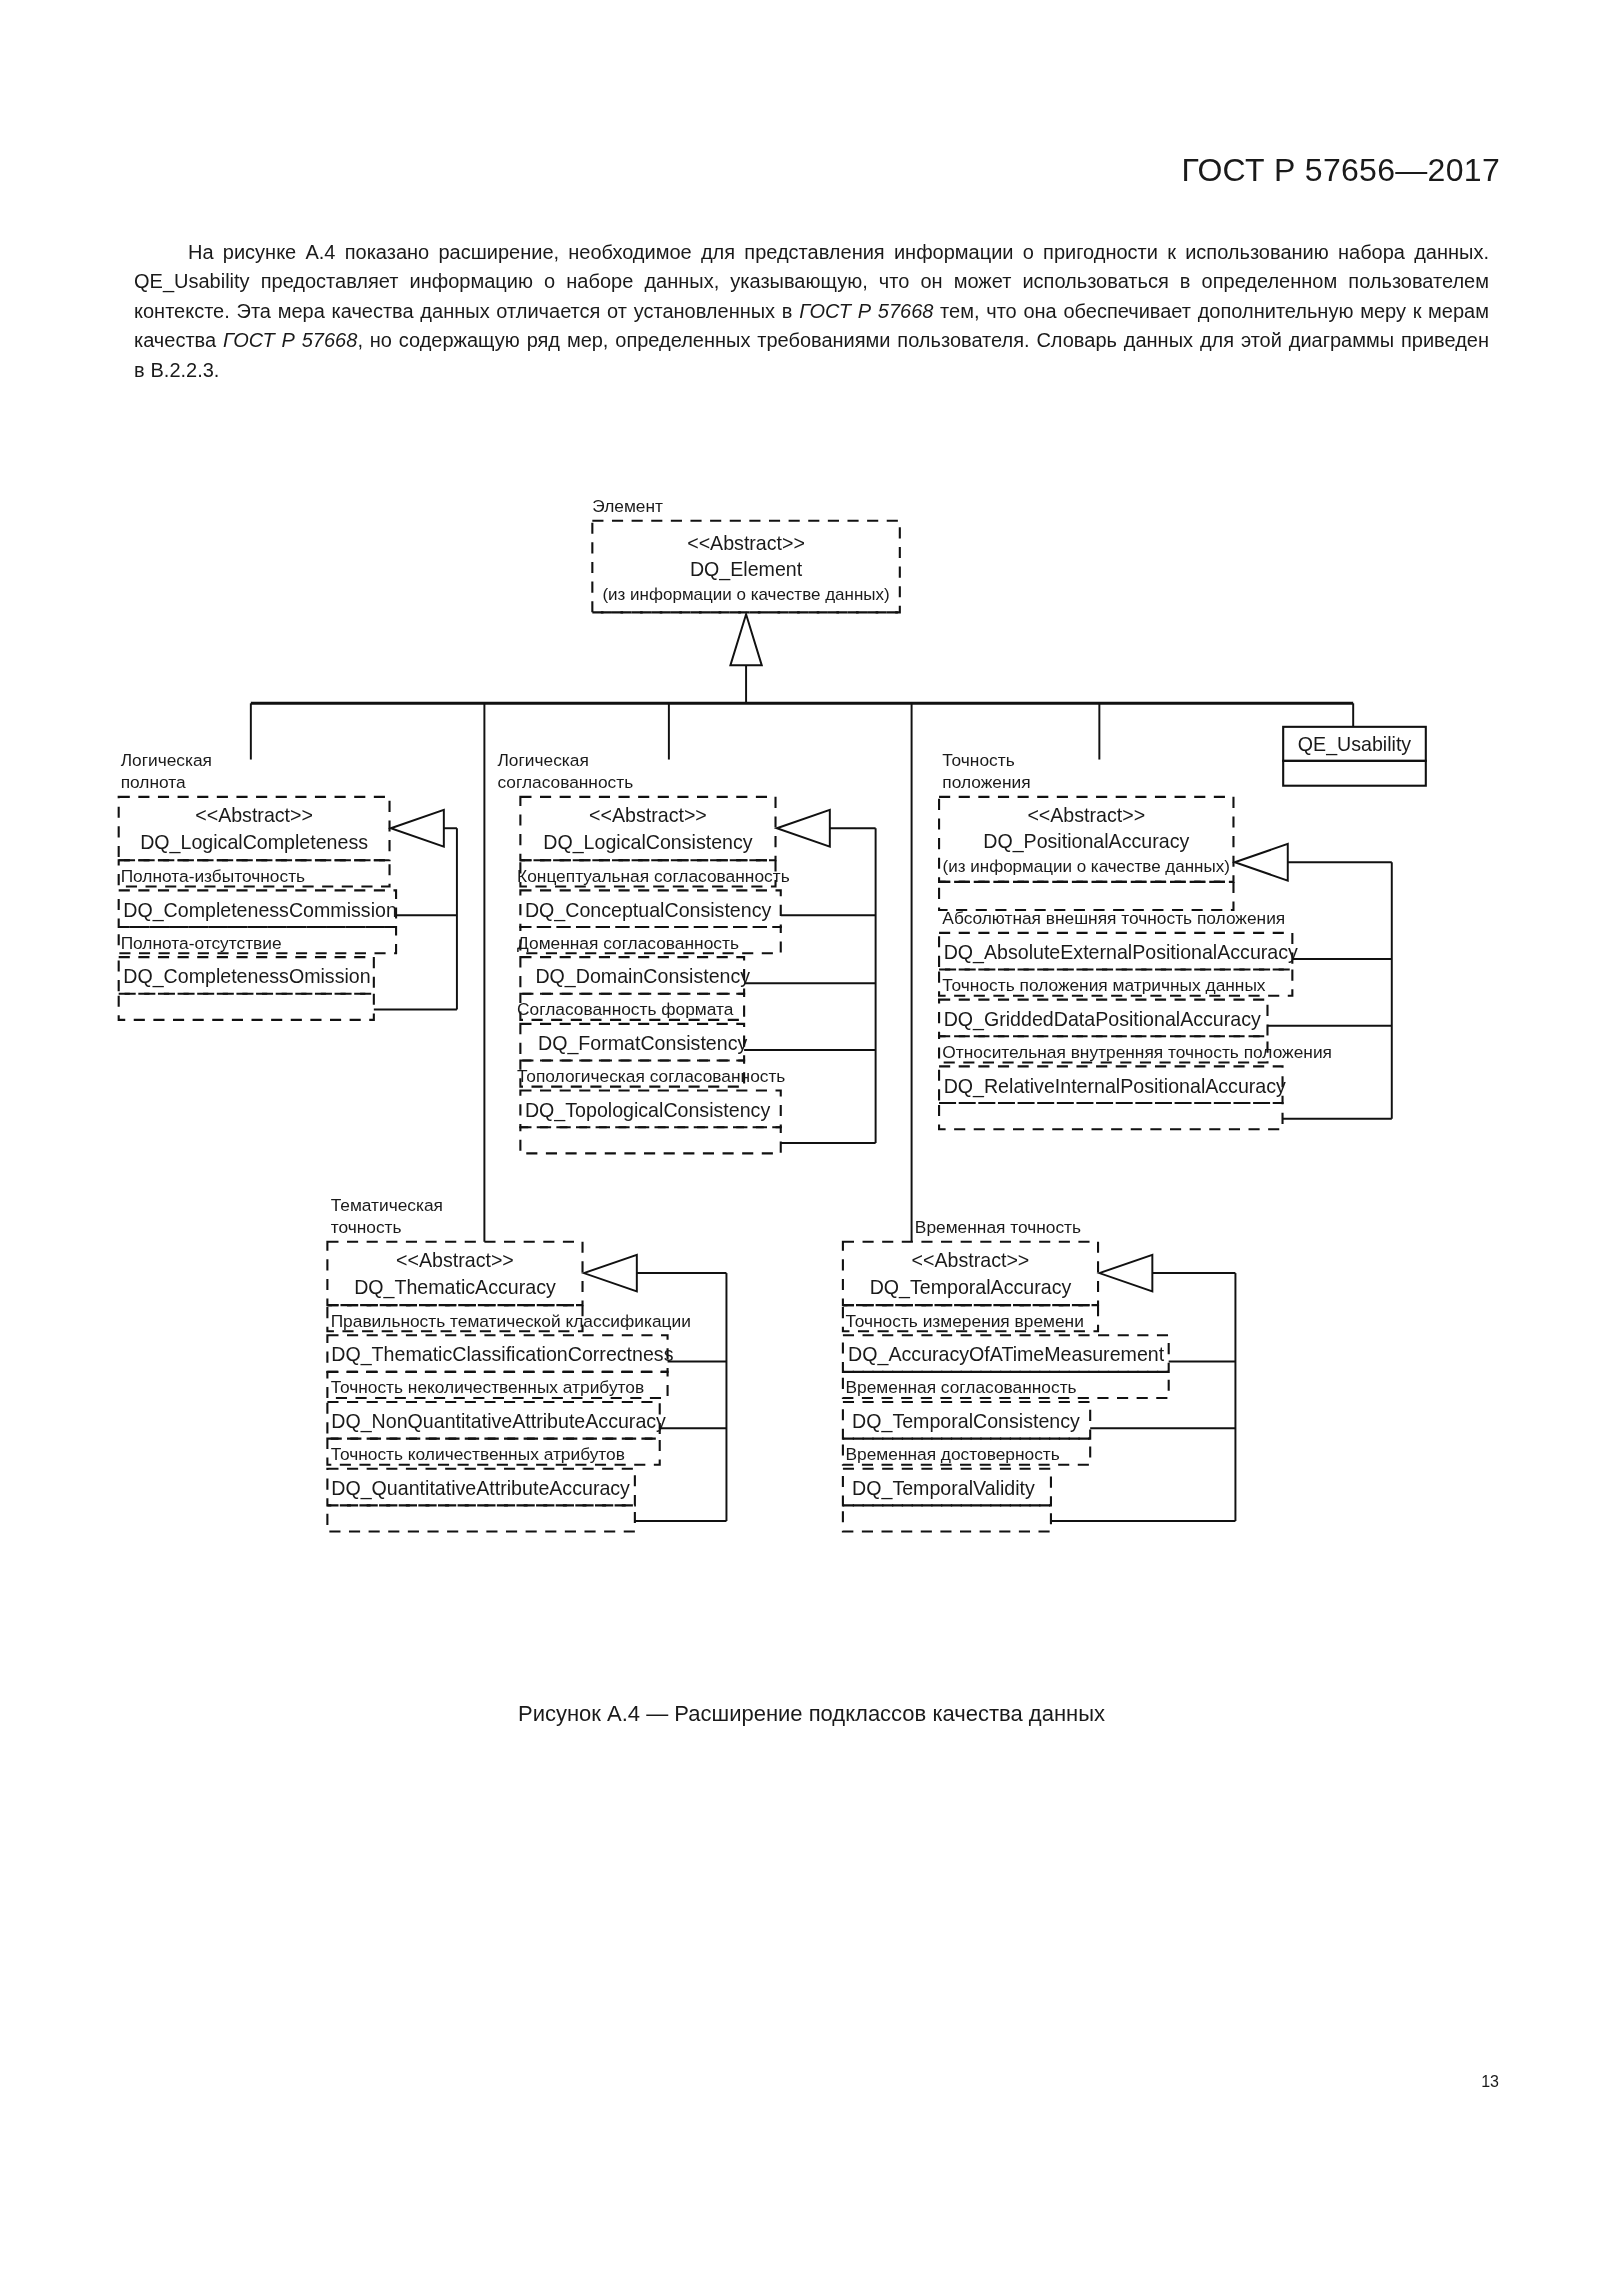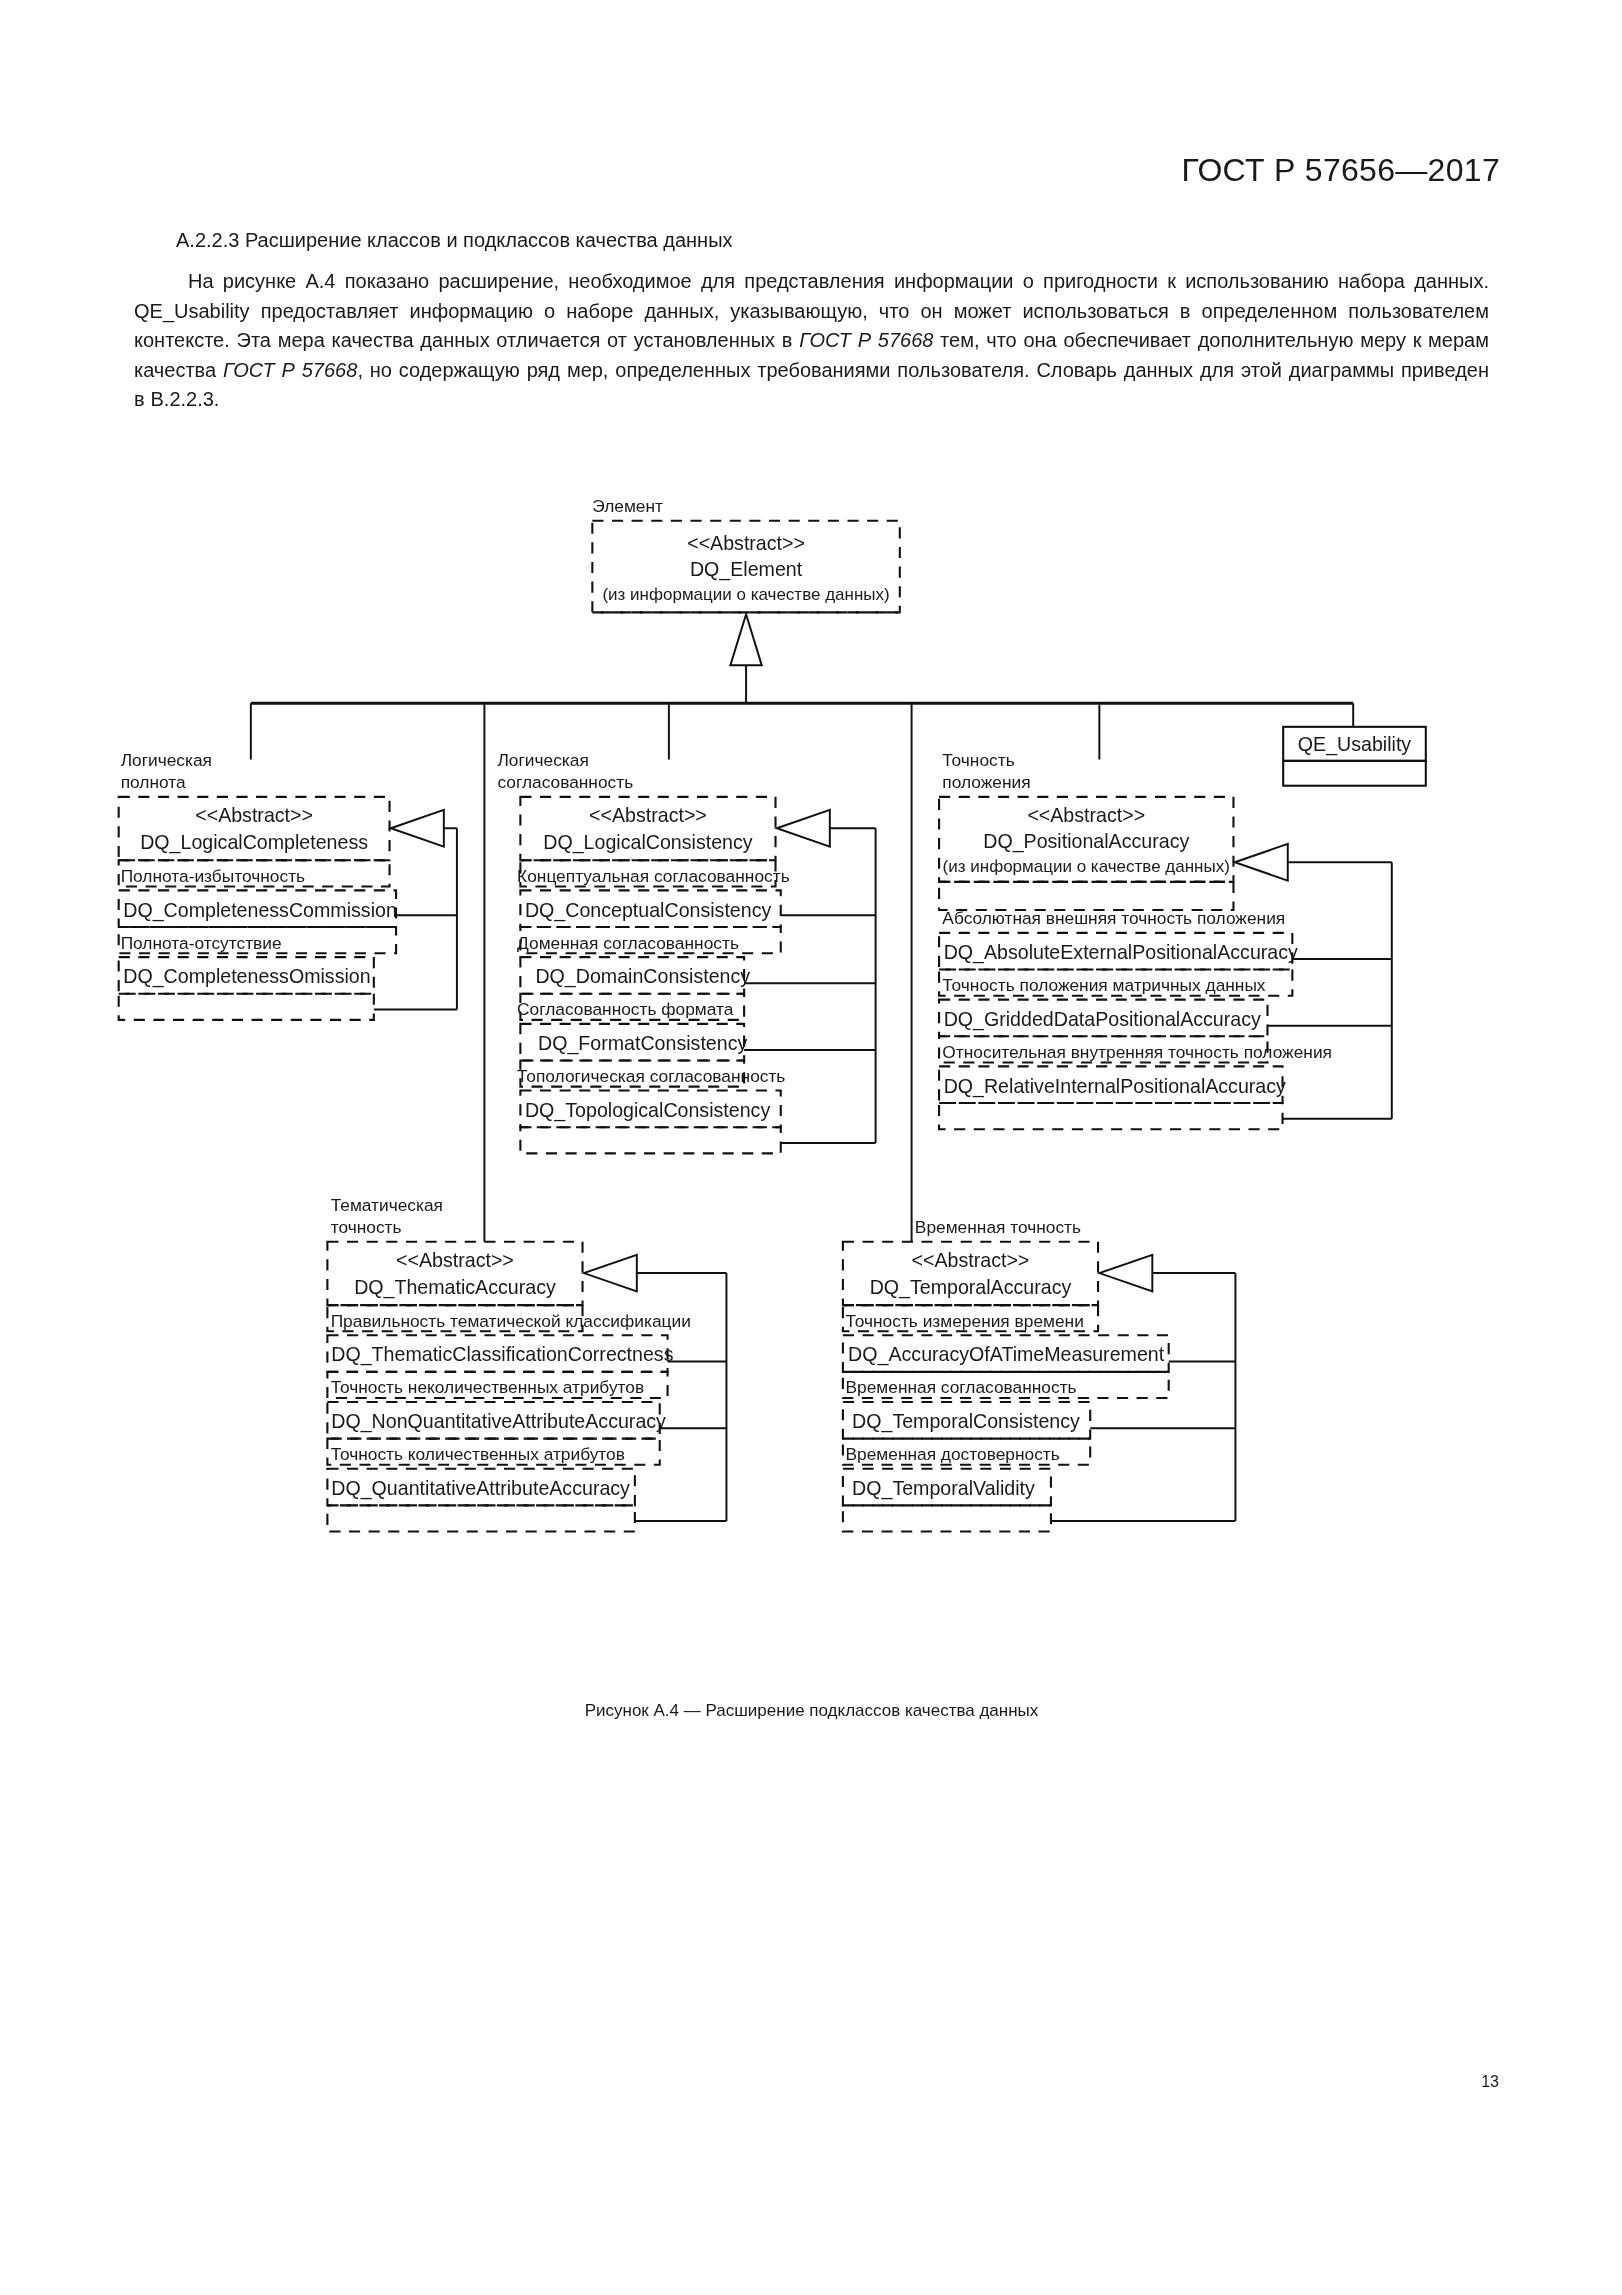--- a/index.html
+++ b/index.html
@@ -56,21 +56,21 @@
     width: 1476px;
     height: 1243px;
   }
   .figure svg { display: block; }
   .caption {
     position: absolute;
     top: 1701px;
     left: 0;
     width: 1623px;
     text-align: center;
-    font-size: 17px;
+    font-size: 22px;
   }
   .page-num {
     position: absolute;
     top: 2073px;
     right: 124px;
     font-size: 16px;
   }
   
   text {
     font-family: "Liberation Sans", sans-serif;
@@ -87,21 +87,20 @@
   .tri       { fill: #ffffff; stroke: #111; stroke-width: 3; stroke-linejoin: miter; }
 </style>
 </head>
 <body>
 
 <div class="page">
 
   <div class="header-std">ГОСТ Р 57656—2017</div>
 
   <div class="text-block">
-    <p class="para-head">A.2.2.3 Расширение классов и подклассов качества данных</p>
     <p class="para-body"><span>На рисунке А.4 показано расширение, необходимое для представления информации о пригодности к использованию набора данных. QE_Usability предоставляет информацию о наборе данных, указывающую, что он может использоваться в определенном пользователем контексте. Эта мера качества данных отличается от установленных в </span><i>ГОСТ Р 57668</i><span> тем, что она обеспечивает дополнительную меру к мерам качества </span><i>ГОСТ Р 57668</i><span>, но содержащую ряд мер, определенных требованиями пользователя. Словарь данных для этой диаграммы приведен в B.2.2.3.</span></p>
   </div>
 
   <div class="figure">
   <svg width="1623" height="1243" viewBox="0 0 2480 1900" xmlns="http://www.w3.org/2000/svg">
 
     <text class="t-label" x="905" y="60">Элемент</text>
     <rect class="box-dash" x="905" y="73" width="470" height="140"></rect>
     <line class="box-dash" x1="905" y1="213" x2="1375" y2="213"></line>
     <text class="t-stereo" x="1140" y="118" text-anchor="middle">&lt;&lt;Abstract&gt;&gt;</text>

